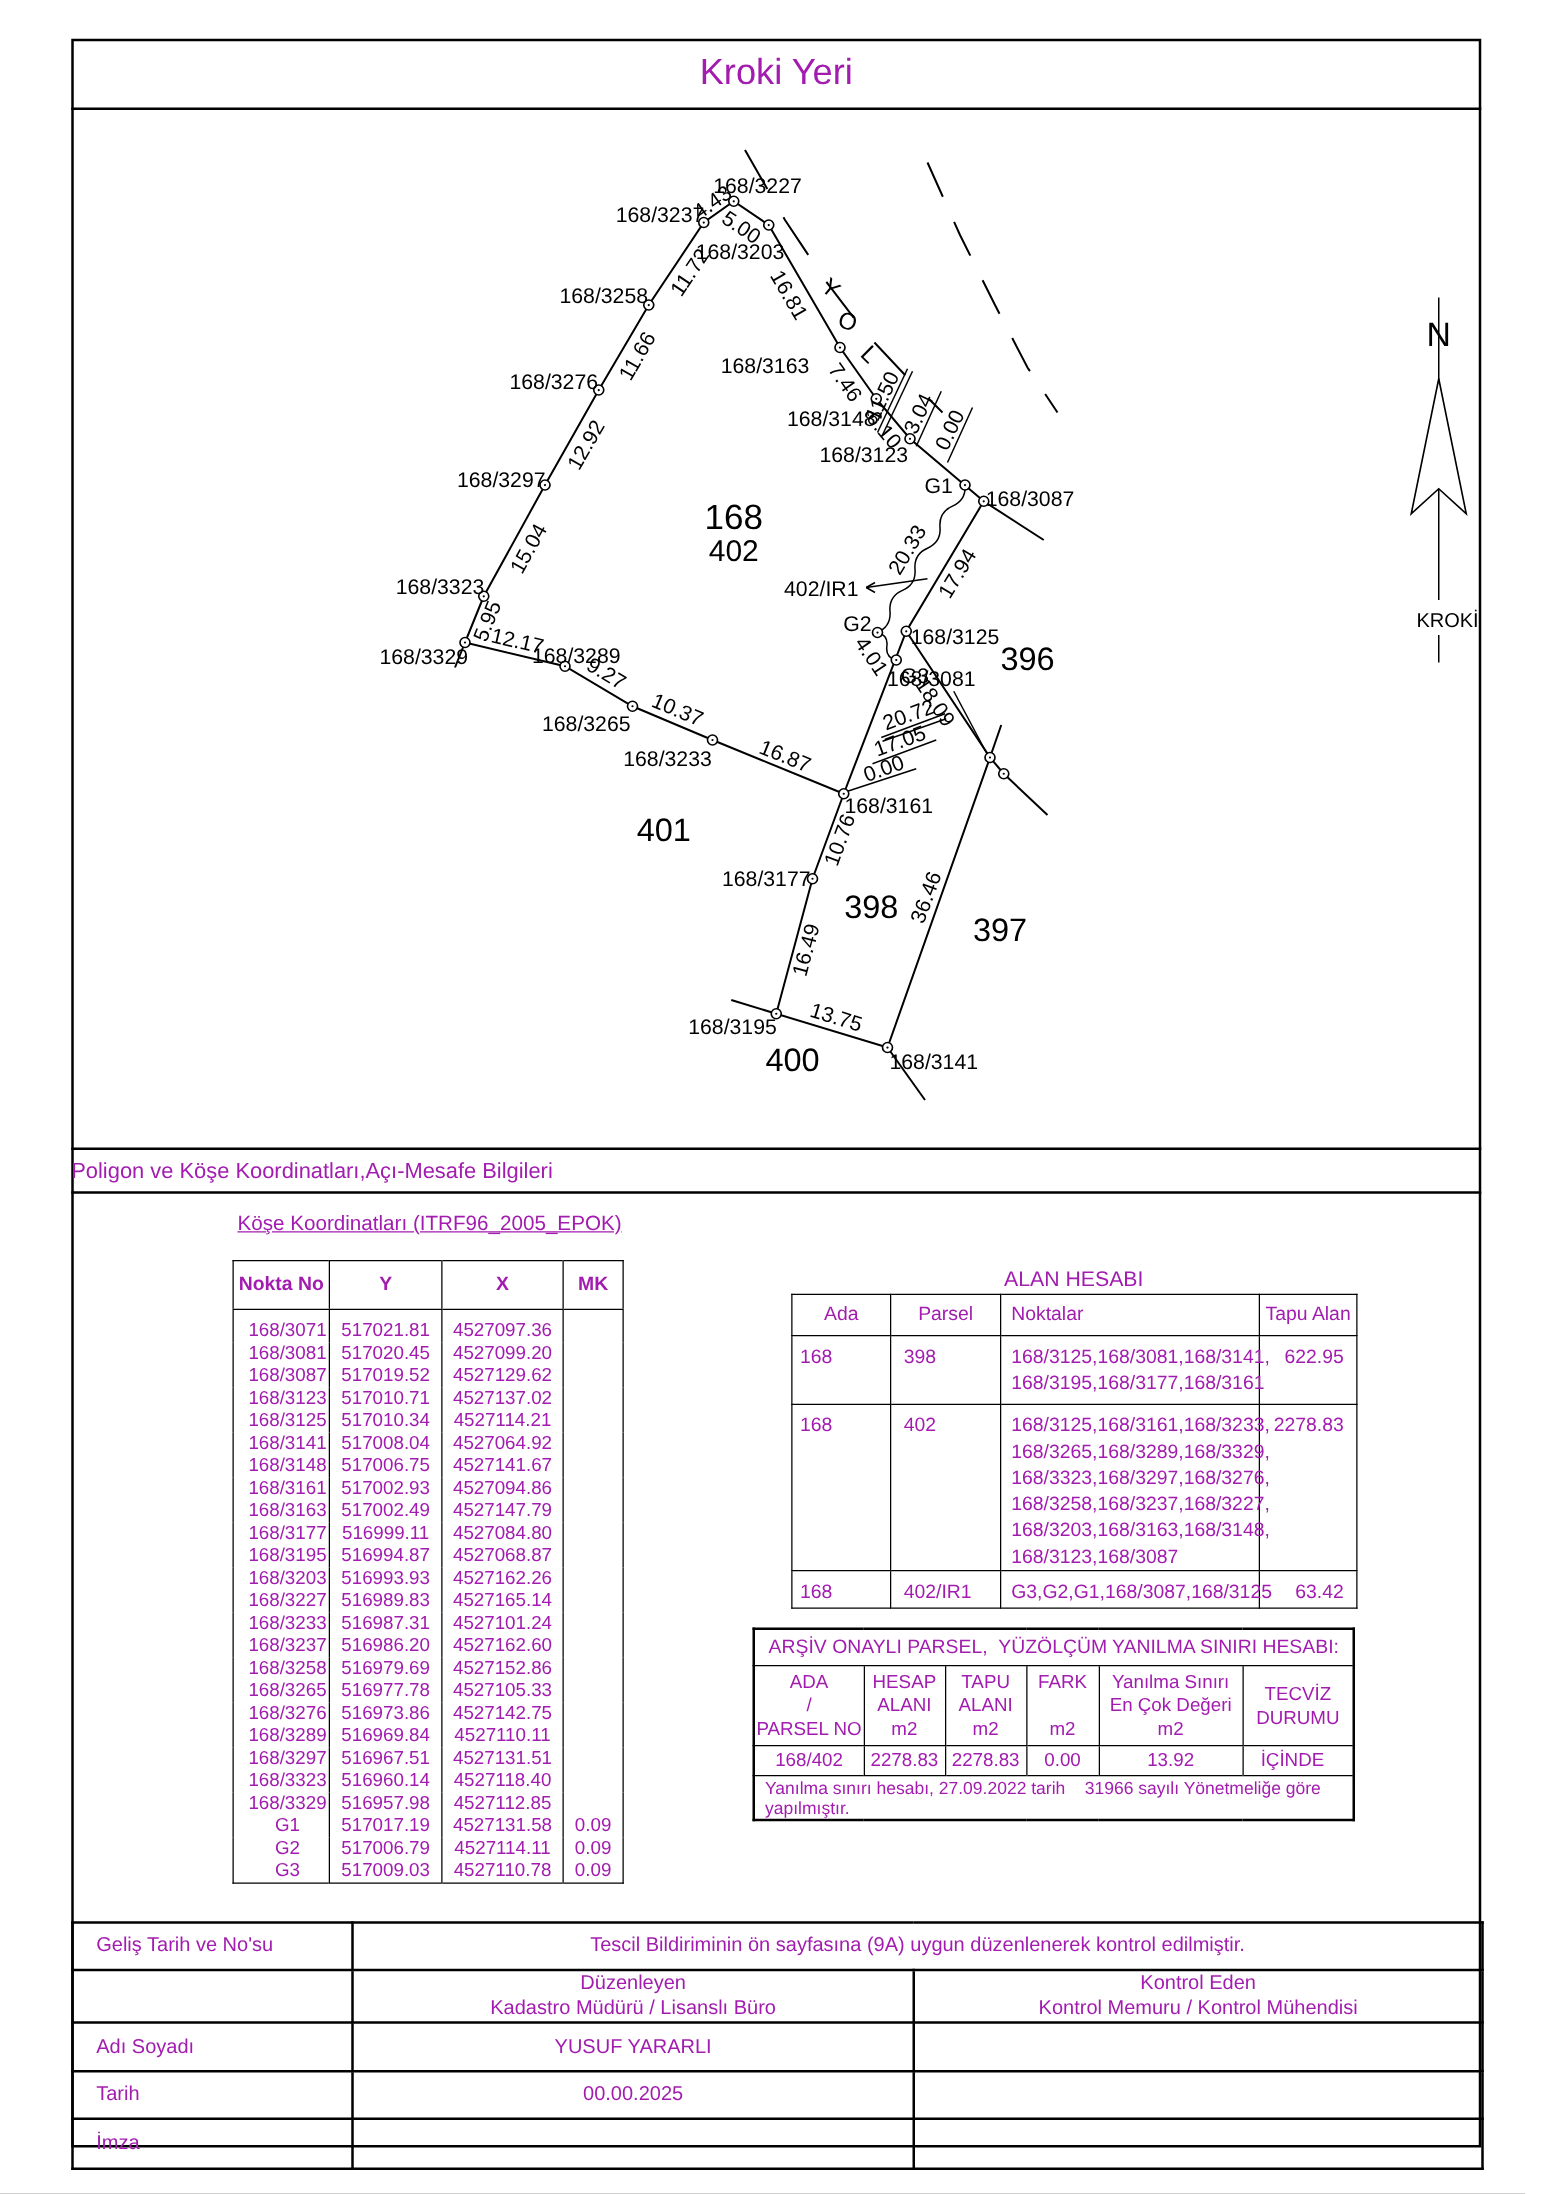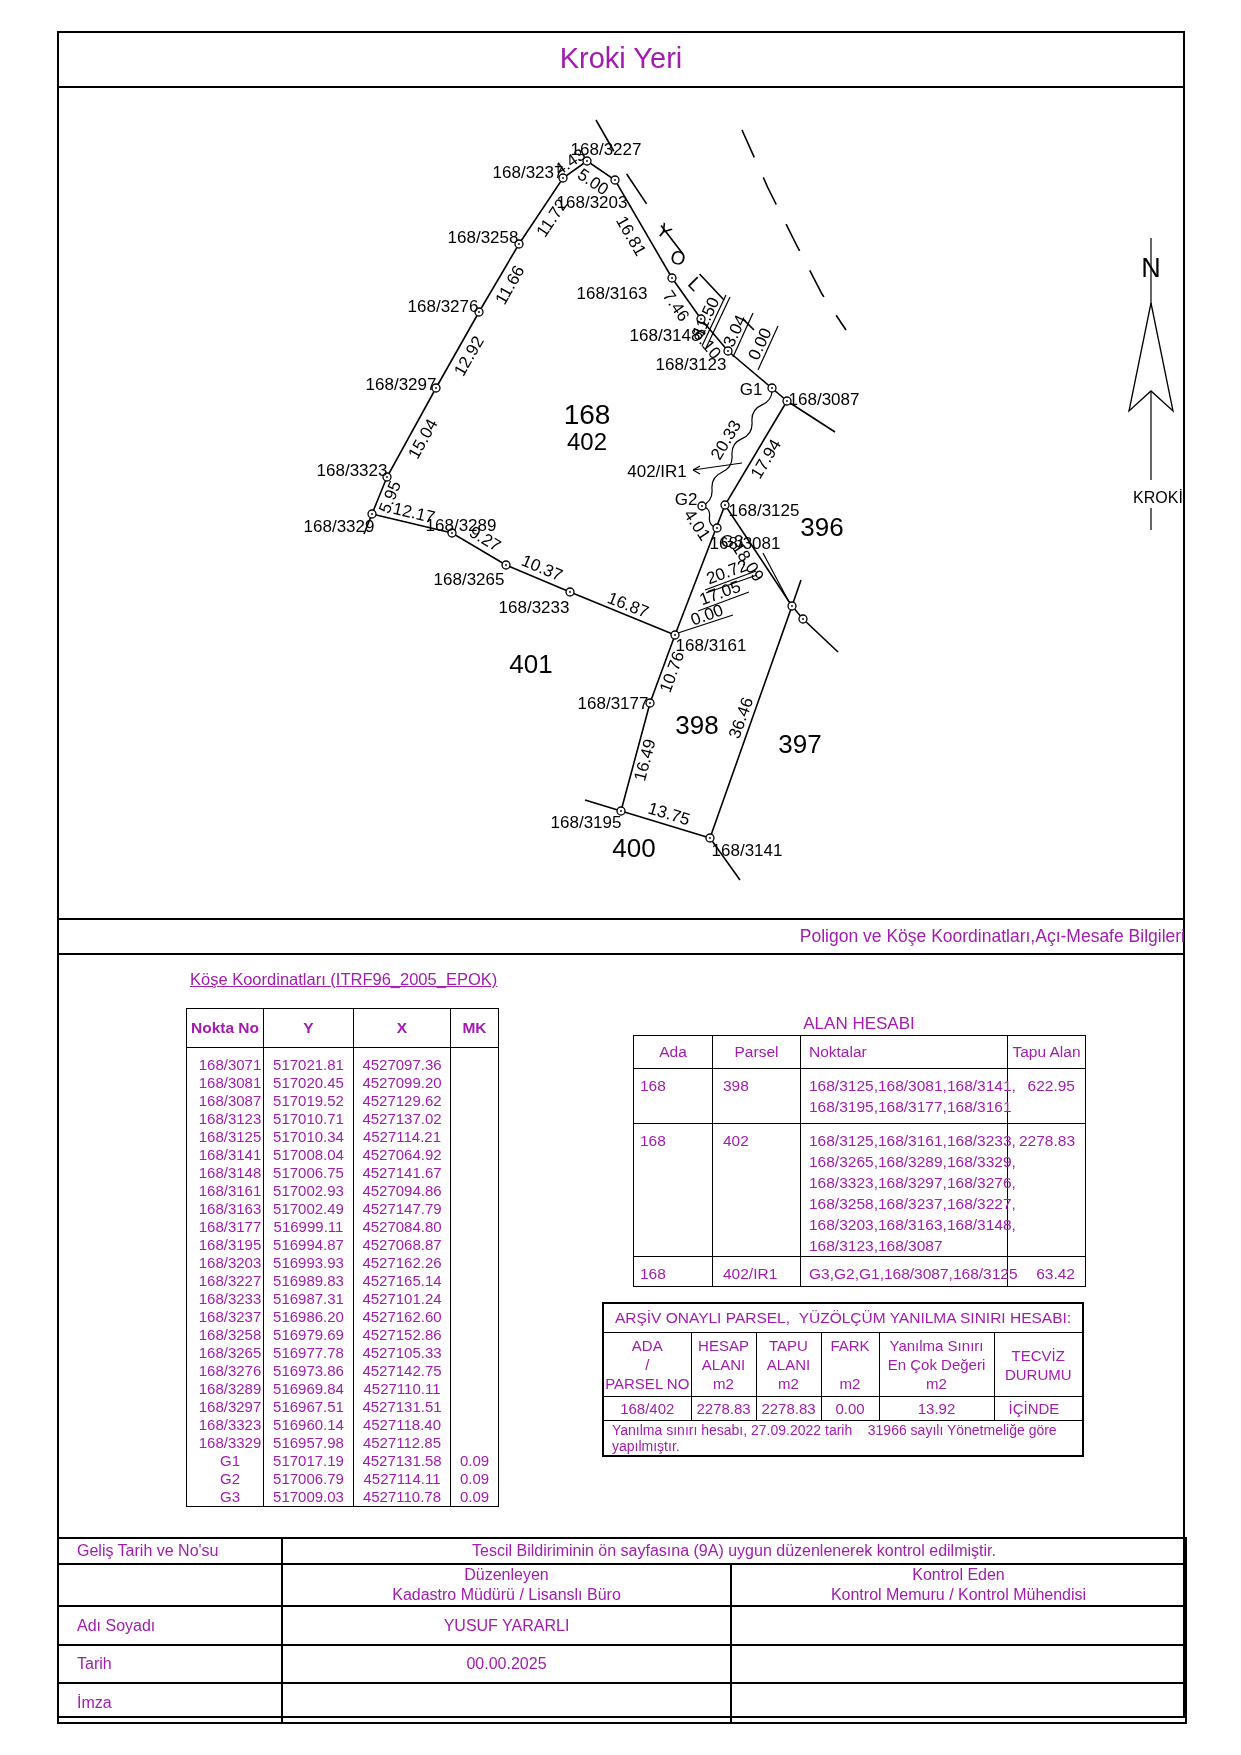--- a/index.html
+++ b/index.html
@@ -11,21 +11,21 @@
             border-bottom:2px solid #000;display:flex;align-items:center;justify-content:center;
             font-size:29px;}
   .mapsvg{position:absolute;left:57px;top:88px;width:1128px;height:830px;}
   .mapsvg text{text-anchor:middle;dominant-baseline:central;fill:#000;}
   .ln{fill:none;stroke:#000;stroke-width:1.6;}
   .thin{fill:none;stroke:#000;stroke-width:1.2;}
   .pt{fill:#fff;stroke:#000;stroke-width:1.3;}
   .dot{fill:#000;stroke:none;}
   .sectionbar{position:absolute;left:57px;top:918px;width:1128px;height:37px;box-sizing:border-box;
               border-top:2px solid #000;border-bottom:2px solid #000;
-              display:flex;align-items:center;justify-content:flex-end;font-size:17.5px;}
+              display:flex;align-items:center;justify-content:flex-start;font-size:17.5px;}
   .coordcap{position:absolute;left:190px;top:970px;font-size:16.5px;text-decoration:underline;}
   table{border-collapse:collapse;}
   
   .coordtbl{position:absolute;left:186px;top:1008px;width:312px;table-layout:fixed;
             border:1.5px solid #000;font-size:15px;}
   .coordtbl th{border-bottom:1.5px solid #000;font-weight:bold;font-size:15.5px;height:36px;}
   .coordtbl th,.coordtbl td{border-left:1.5px solid #000;}
   .coordtbl th:first-child,.coordtbl td:first-child{border-left:none;}
   .coordtbl td{height:18px;line-height:18px;padding:0;}
   .coordtbl tbody tr:first-child td{padding-top:8px;}
@@ -468,21 +468,21 @@
     </tbody>
   </table>
 
   <table class="sigtbl">
     <colgroup>
         <col style="width:224px">
         <col style="width:449px">
         <col style="width:455px">
       </colgroup>
     <tbody>
-      <tr style="height:26px">
+      <tr style="height:38px">
         <td class="lbl">Geliş Tarih ve No'su</td>
         <td class="ctr" colspan="2">Tescil Bildiriminin ön sayfasına (9A) uygun düzenlenerek kontrol edilmiştir.</td>
       </tr>
       <tr style="height:38px">
         <td></td>
         <td class="ctr two">
           <div>Düzenleyen</div>
           <div>Kadastro Müdürü / Lisanslı Büro</div>
         </td>
         <td class="ctr two">

